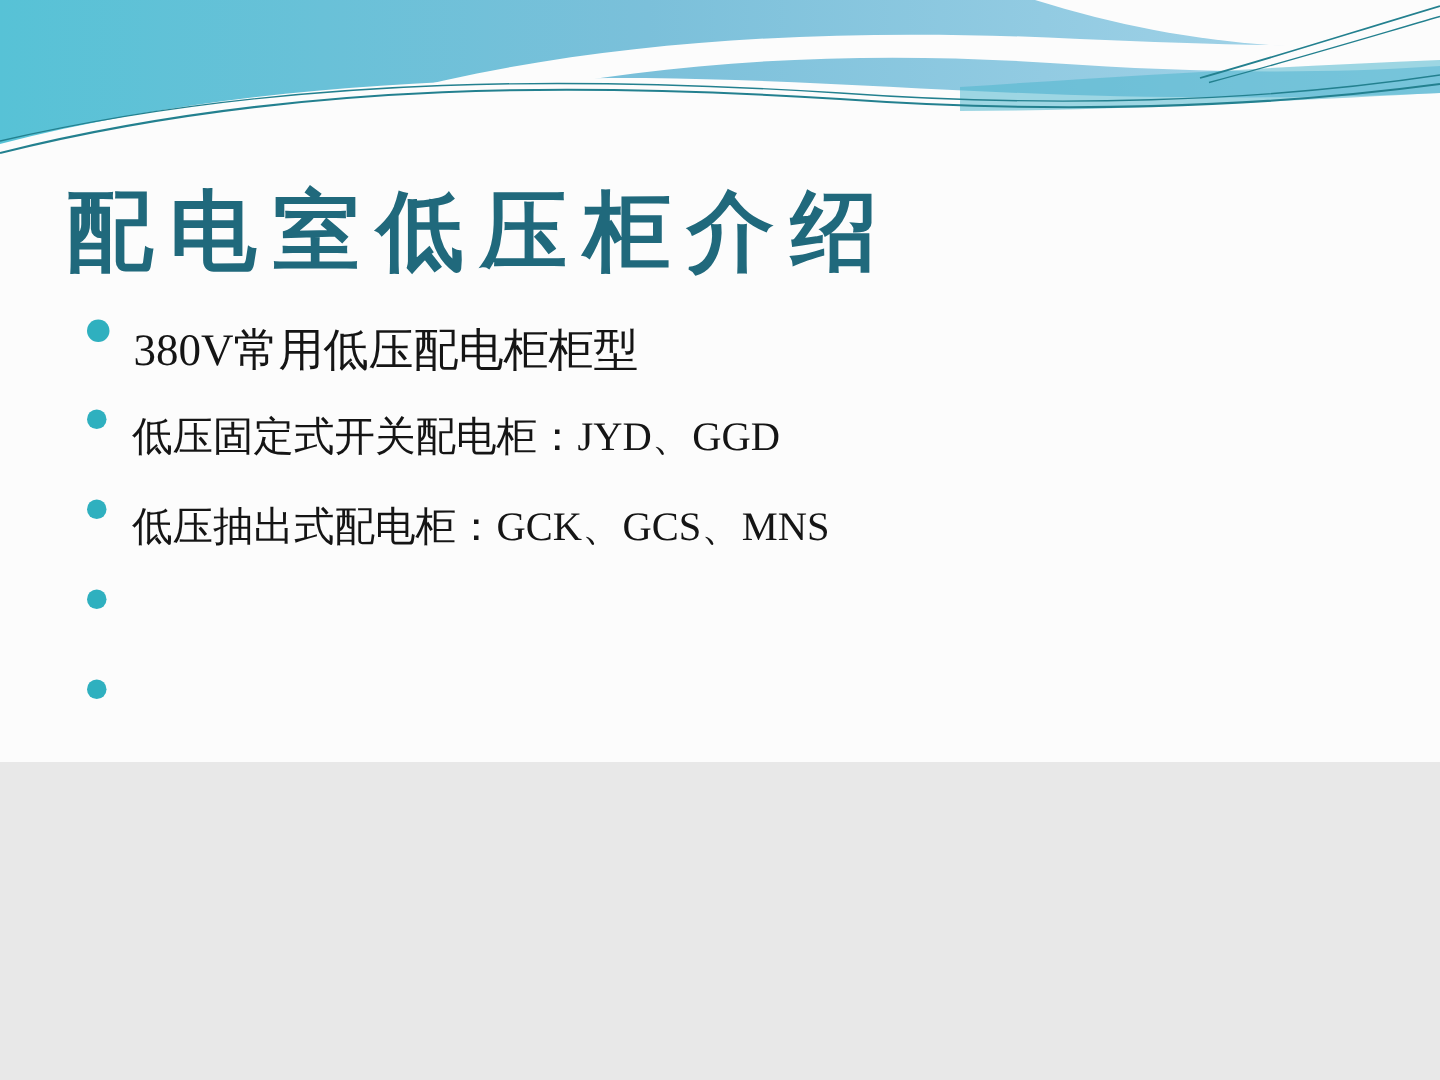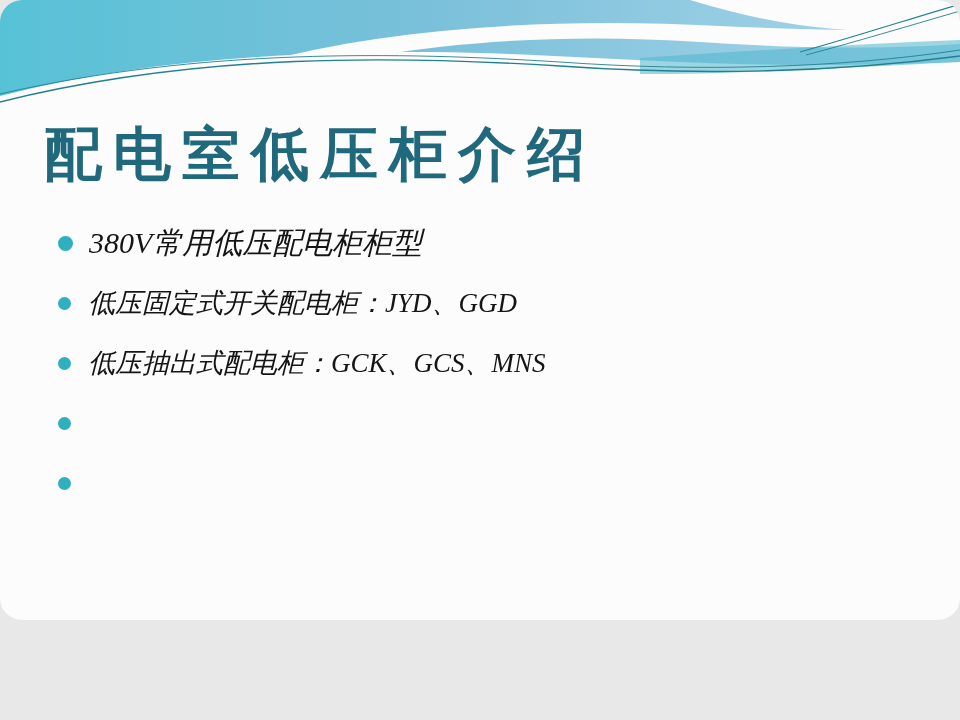--- a/index.html
+++ b/index.html
@@ -1,23 +1,22 @@
 <!DOCTYPE html>
 <html><head>
 <meta charset="utf-8">
 <style>
   html, body { margin: 0; padding: 0; background: #e8e8e8; }
   .slide {
     position: relative;
     width: 960px;
-    height: 620px;
+    height: 508px;
     background: #fcfcfc;
     overflow: hidden;
     font-family: "Liberation Serif", "DejaVu Serif", serif;
-    border-radius: 22px;
   }
   .header-wave {
     position: absolute;
     top: 0; left: 0;
     width: 960px; height: 120px;
     display: block;
   }
   .page-title {
     position: absolute;
     top: 116px;
@@ -35,25 +34,24 @@
     top: 213px;
     left: 58px;
     right: 16px;
     margin: 0;
     padding: 0;
     list-style: none;
   }
   .bullet-list li {
     height: 60px;
     display: flex;
-    align-items: center;
+    align-items: flex-start;
     font-size: 27px;
     color: #151515;
     white-space: nowrap;
-    font-style: italic;
   }
   .bullet-list li.lead { font-size: 30px; }
   .dot {
     width: 13px; height: 13px;
     border-radius: 50%;
     background: #2fb0bf;
     margin-right: 17px;
     flex: none;
   }
   .lead .dot { width: 15px; height: 15px; margin-right: 16px; }

